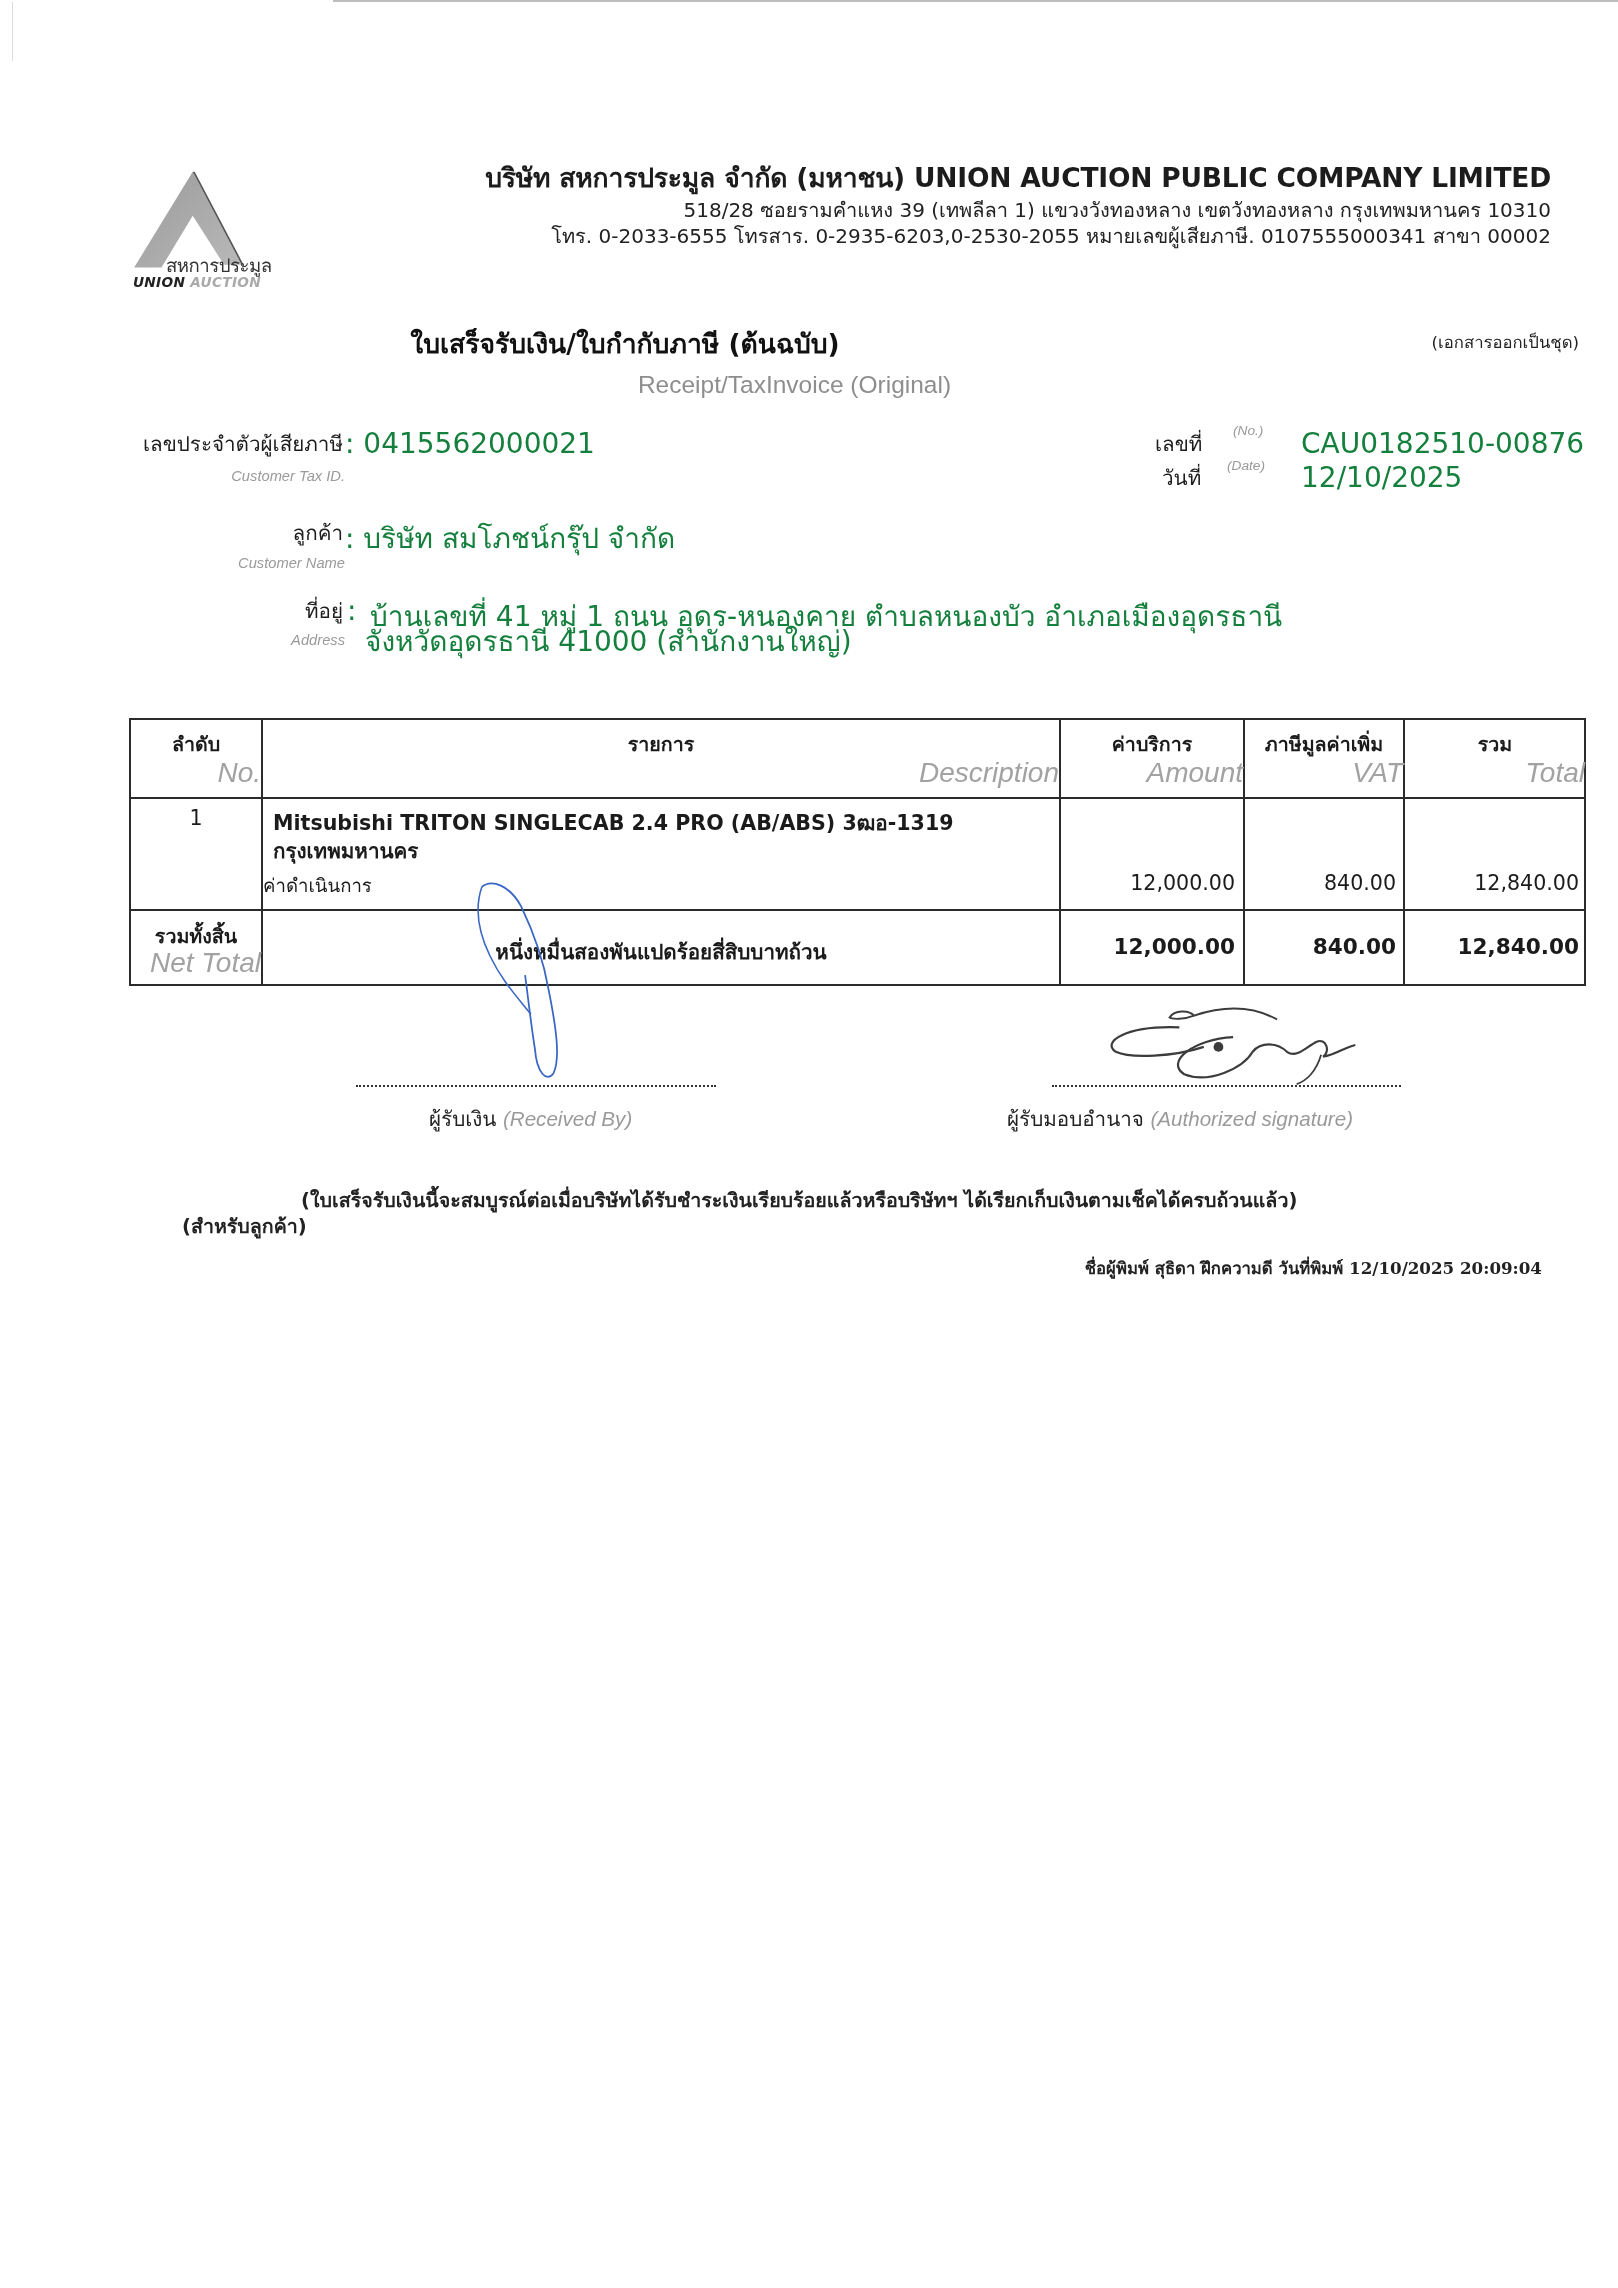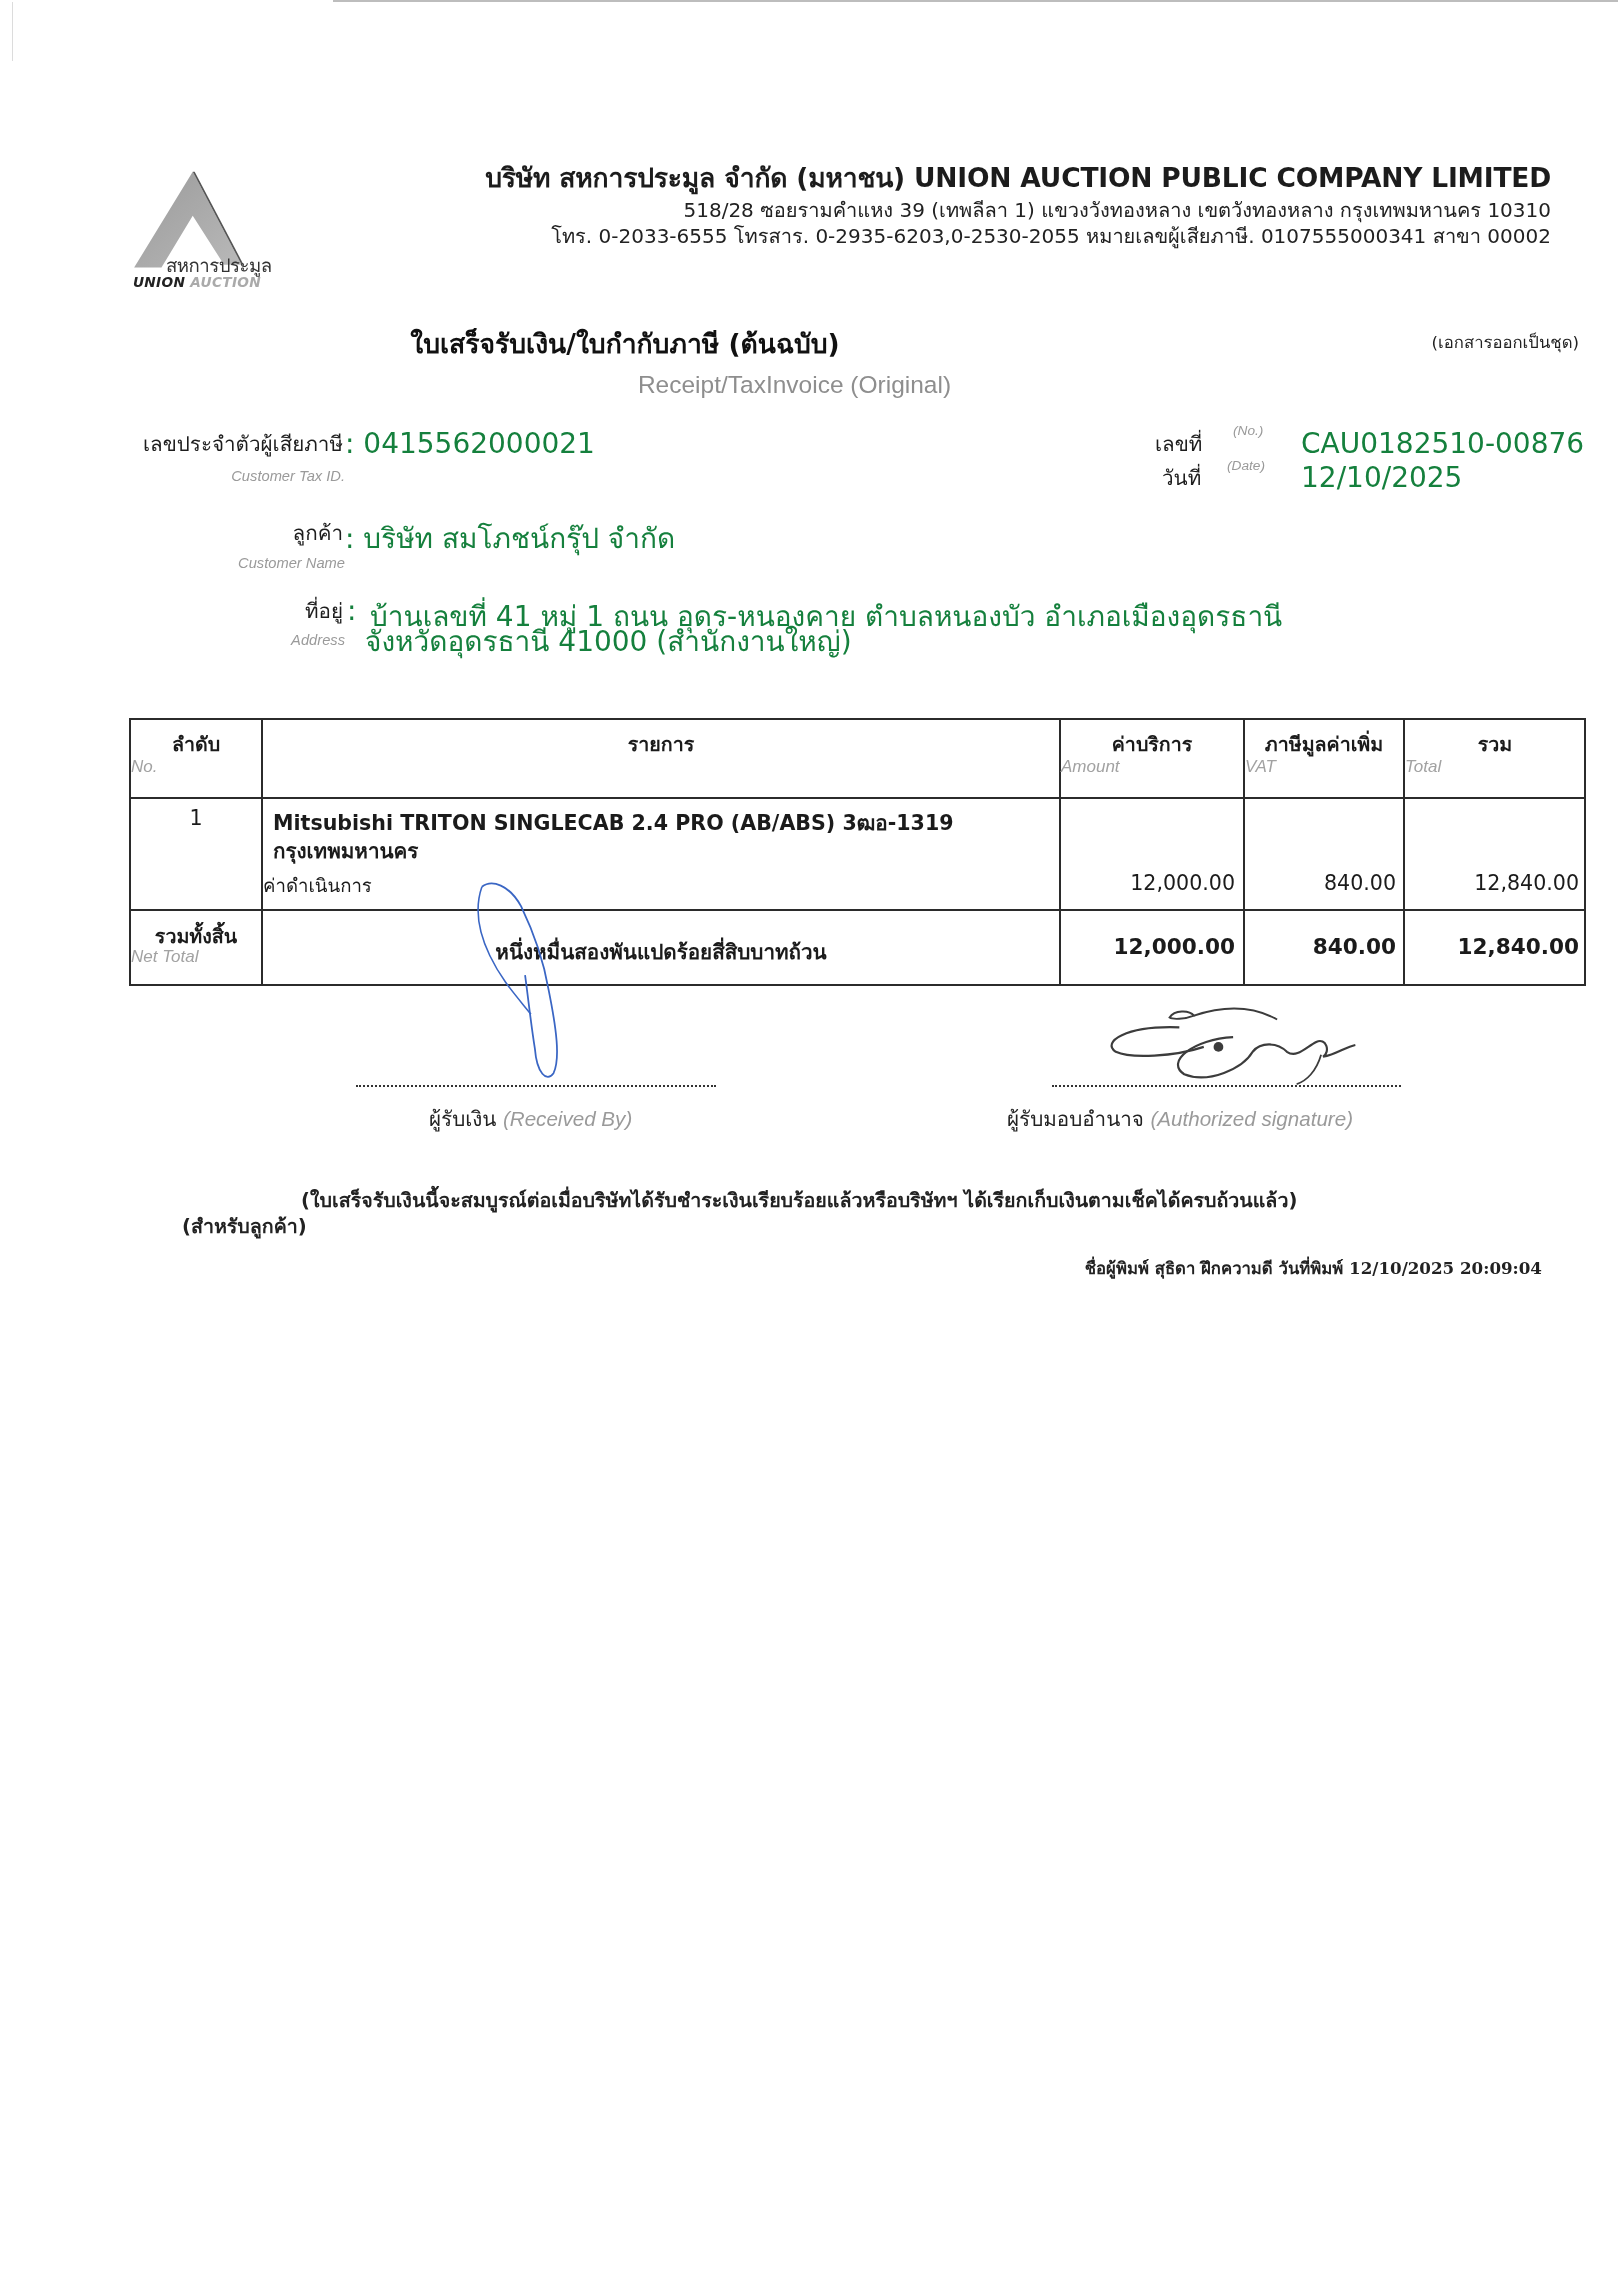--- a/index.html
+++ b/index.html
@@ -31,21 +31,21 @@
   
   .lbl { font-size: 20.6px; color: #1d1d1d; }
   .sub { font-size: 14.7px; font-style: italic; color: #9a9a9a; font-family: "Liberation Sans", sans-serif; }
   .val { font-size: 28px; color: #15803d; }
 
   
   .tbl { position: absolute; left: 129px; top: 718px; width: 1457px; height: 268px; border: 2px solid #2b2b2b; box-sizing: border-box; }
   .hline { position: absolute; left: 0; right: 0; height: 2px; background: #2b2b2b; }
   .vline { position: absolute; top: 0; bottom: 0; width: 2px; background: #2b2b2b; }
   .th-th { font-size: 19.6px; font-weight: bold; color: #1b1b1b; text-align: center; }
-  .th-en { font-size: 17px; font-style: italic; color: #a2a2a2; text-align: left; font-family: "Liberation Sans", sans-serif; }
+  .th-en { font-size: 28px; font-style: italic; color: #a2a2a2; text-align: right; font-family: "Liberation Sans", sans-serif; }
   .cell-txt { font-size: 20.6px; color: #1b1b1b; }
   .bold { font-weight: bold; }
   .num { font-size: 20.6px; color: #1b1b1b; text-align: right; }
   .num.bold { font-size: 21.6px; }
 
   
   .dots { position: absolute; height: 0; border-top: 2.9px dotted #333; }
   .sig-lbl { font-size: 20.6px; color: #222; }
   .sig-lbl .en { font-style: italic; color: #9a9a9a; font-family: "Liberation Sans", sans-serif; }
 
@@ -110,20 +110,21 @@
   <div class="hline" style="top:77px;"></div>
   <div class="hline" style="top:189px;"></div>
   <div class="vline" style="left:130px;"></div>
   <div class="vline" style="left:928px;"></div>
   <div class="vline" style="left:1112px;"></div>
   <div class="vline" style="left:1272px;"></div>
 
   <div class="abs th-th" style="left:0; width:130px; top:7.8px;">ลำดับ</div>
   <div class="abs th-en" style="left:0; width:130px; top:37px;">No.</div>
   <div class="abs th-th" style="left:132px; width:796px; top:7.8px;">รายการ</div>
+  <div class="abs th-en" style="left:132px; width:796px; top:37px;">Description</div>
   <div class="abs th-th" style="left:930px; width:182px; top:7.8px;">ค่าบริการ</div>
   <div class="abs th-en" style="left:930px; width:182px; top:37px;">Amount</div>
   <div class="abs th-th" style="left:1114px; width:158px; top:7.8px;">ภาษีมูลค่าเพิ่ม</div>
   <div class="abs th-en" style="left:1114px; width:158px; top:37px;">VAT</div>
   <div class="abs th-th" style="left:1274px; width:180px; top:7.8px;">รวม</div>
   <div class="abs th-en" style="left:1274px; width:180px; top:37px;">Total</div>
 
   <div>
     <div class="abs cell-txt" style="left:0; width:130px; text-align:center; top:86px;">1</div>
     <div class="abs cell-txt bold" style="left:142px; top:86px;">Mitsubishi TRITON SINGLECAB 2.4 PRO (AB/ABS) 3ฒอ-1319</div>

